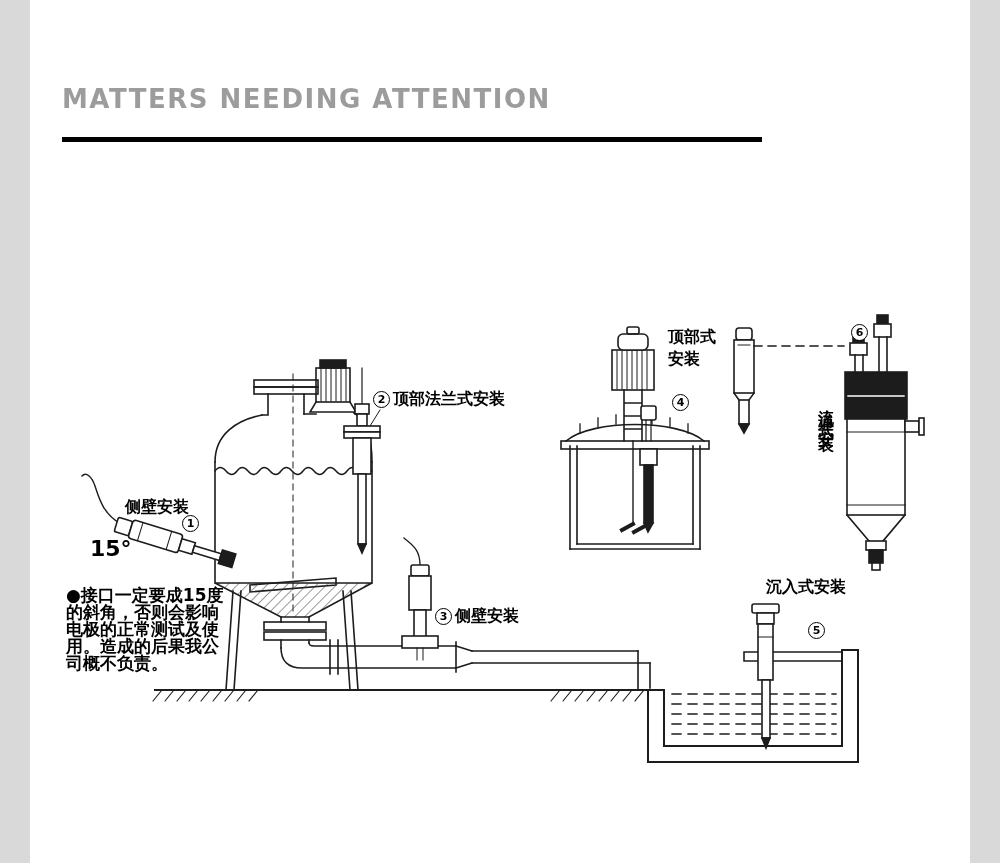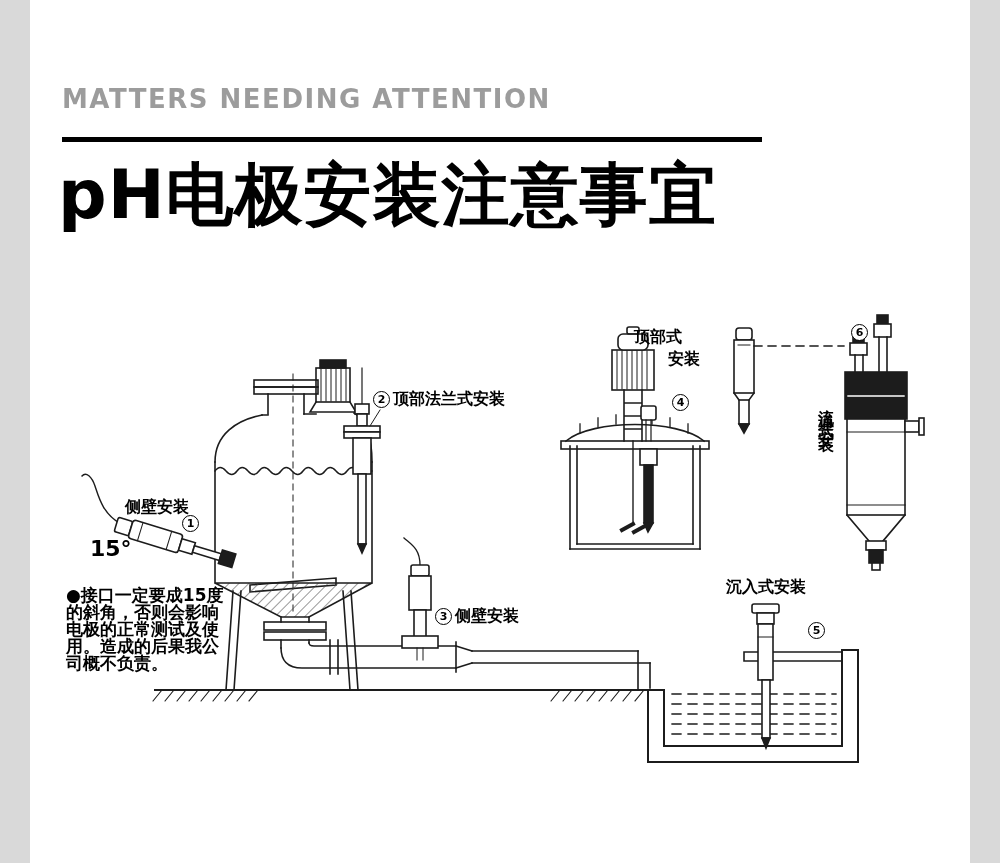--- a/index.html
+++ b/index.html
@@ -39,21 +39,20 @@
   }
   .note{position:absolute;left:36px;top:587px;font-size:17px;font-weight:700;line-height:17px}
 </style>
 </head>
 <body>
 
 <div class="paper">
 
   <div class="eyebrow">MATTERS NEEDING ATTENTION</div>
   <div class="rule"></div>
-  <div class="title">pH电极安装注意事宜</div>
 
   <svg class="diagram-svg" viewBox="30 0 940 863">
     <defs>
       <pattern id="hatch45" width="7" height="7" patternUnits="userSpaceOnUse" patternTransform="rotate(45)">
         <line x1="0" y1="0" x2="0" y2="7" stroke="#444" stroke-width="1.1"></line>
       </pattern>
     </defs>
     <g stroke="#1c1c1c" stroke-width="1.6" fill="none" stroke-linecap="square" stroke-linejoin="miter">
 
       <g>
@@ -209,29 +208,29 @@
   <div class="dlabel" style="left:343px;top:389px">
     <span class="cnum">2</span>
     <span>顶部法兰式安装</span>
   </div>
 
   <div class="dlabel" style="left:405px;top:606px">
     <span class="cnum">3</span>
     <span>侧壁安装</span>
   </div>
 
-  <div class="dlabel" style="left:604px;top:327px">
+  <div class="dlabel" style="left:638px;top:327px">
     <span>顶部式</span>
   </div>
   <div class="dlabel" style="left:638px;top:349px">
     <span>安装</span>
   </div>
   <span class="cnum cnum-abs" style="left:642px;top:394px">4</span>
 
-  <div class="dlabel" style="left:696px;top:577px">
+  <div class="dlabel" style="left:736px;top:577px">
     <span>沉入式安装</span>
   </div>
   <span class="cnum cnum-abs" style="left:778px;top:622px">5</span>
 
   <span class="cnum cnum-abs" style="left:821px;top:324px">6</span>
   <div class="vlabel" style="left:785px;top:395px">流通式安装</div>
 
   <div class="note">
     <div>●接口一定要成15度</div>
     <div>的斜角，否则会影响</div>

